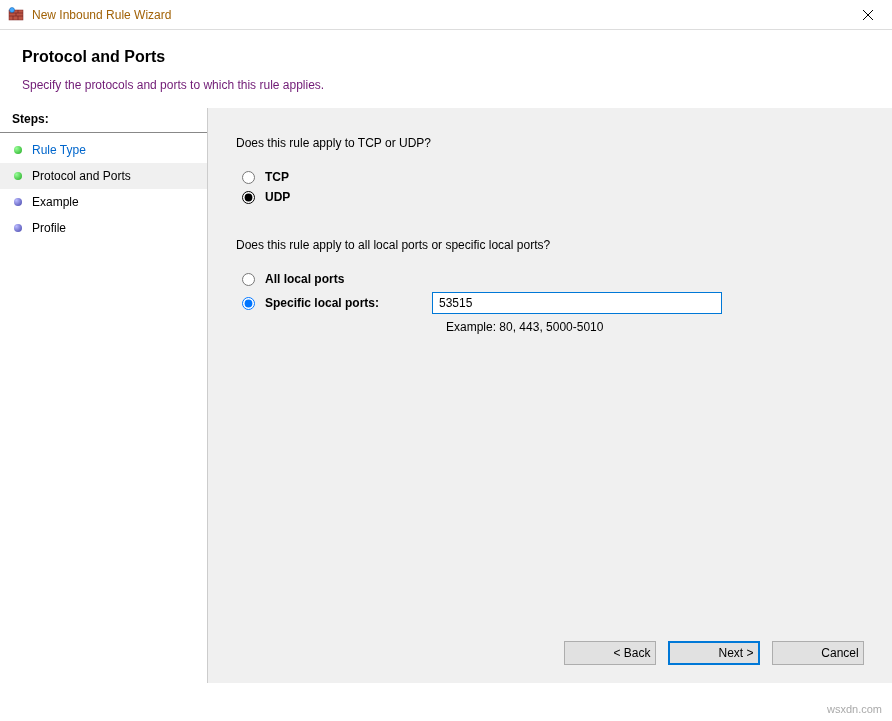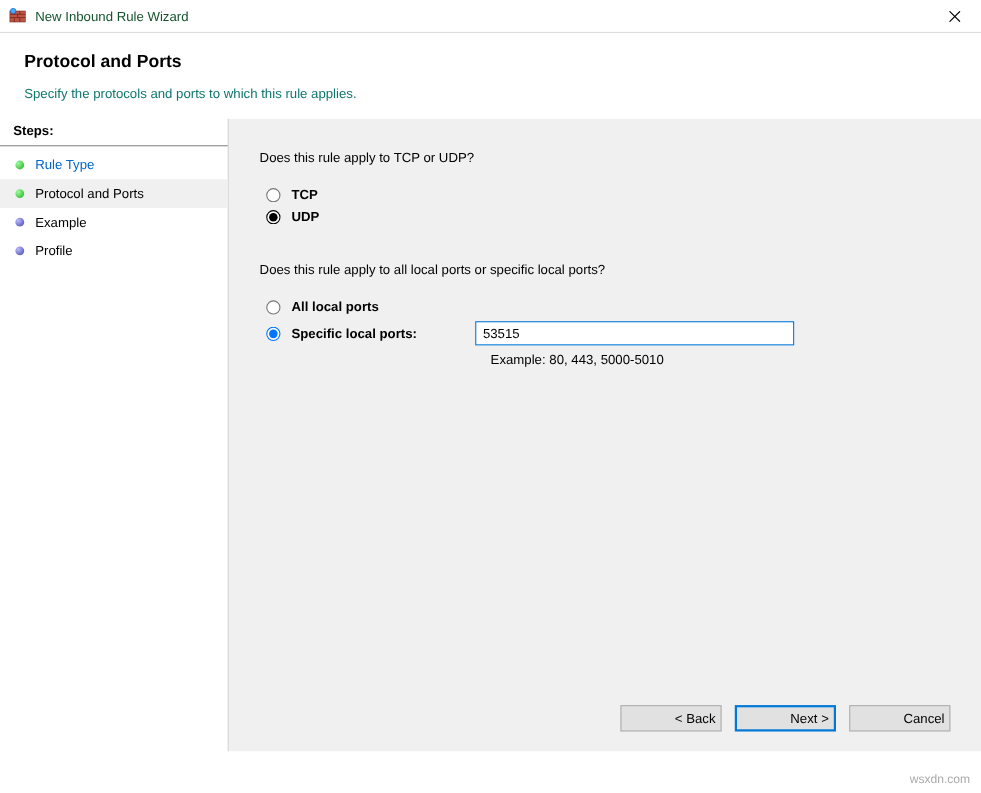--- a/index.html
+++ b/index.html
@@ -18,38 +18,38 @@
       display: flex;
       align-items: center;
       padding: 0 2px 0 8px;
       background: #fff;
     }
     .titlebar .app-icon {
       width: 16px; height: 16px;
       margin-right: 8px;
       display: inline-block;
     }
-    .titlebar .title { flex: 1; font-size: 12px; color: #14532d; }
+    .titlebar .title { flex: 1; font-size: 12px; color: #a16207; }
     .titlebar .close {
       width: 45px; height: 28px;
       display: flex; align-items: center; justify-content: center;
       font-size: 14px;
     }
     .header {
       padding: 18px 22px 8px 22px;
     }
     .header h1 {
       font-size: 16px;
       font-weight: bold;
       color: #000;
       margin-bottom: 12px;
     }
     .header .subtitle {
       font-size: 12px;
-      color: #0f766e;
+      color: #701a75;
     }
     .body {
       display: flex;
       height: 575px;
       border-top: none;
       margin-top: 8px;
     }
     .sidebar {
       width: 208px;
       padding: 0;

